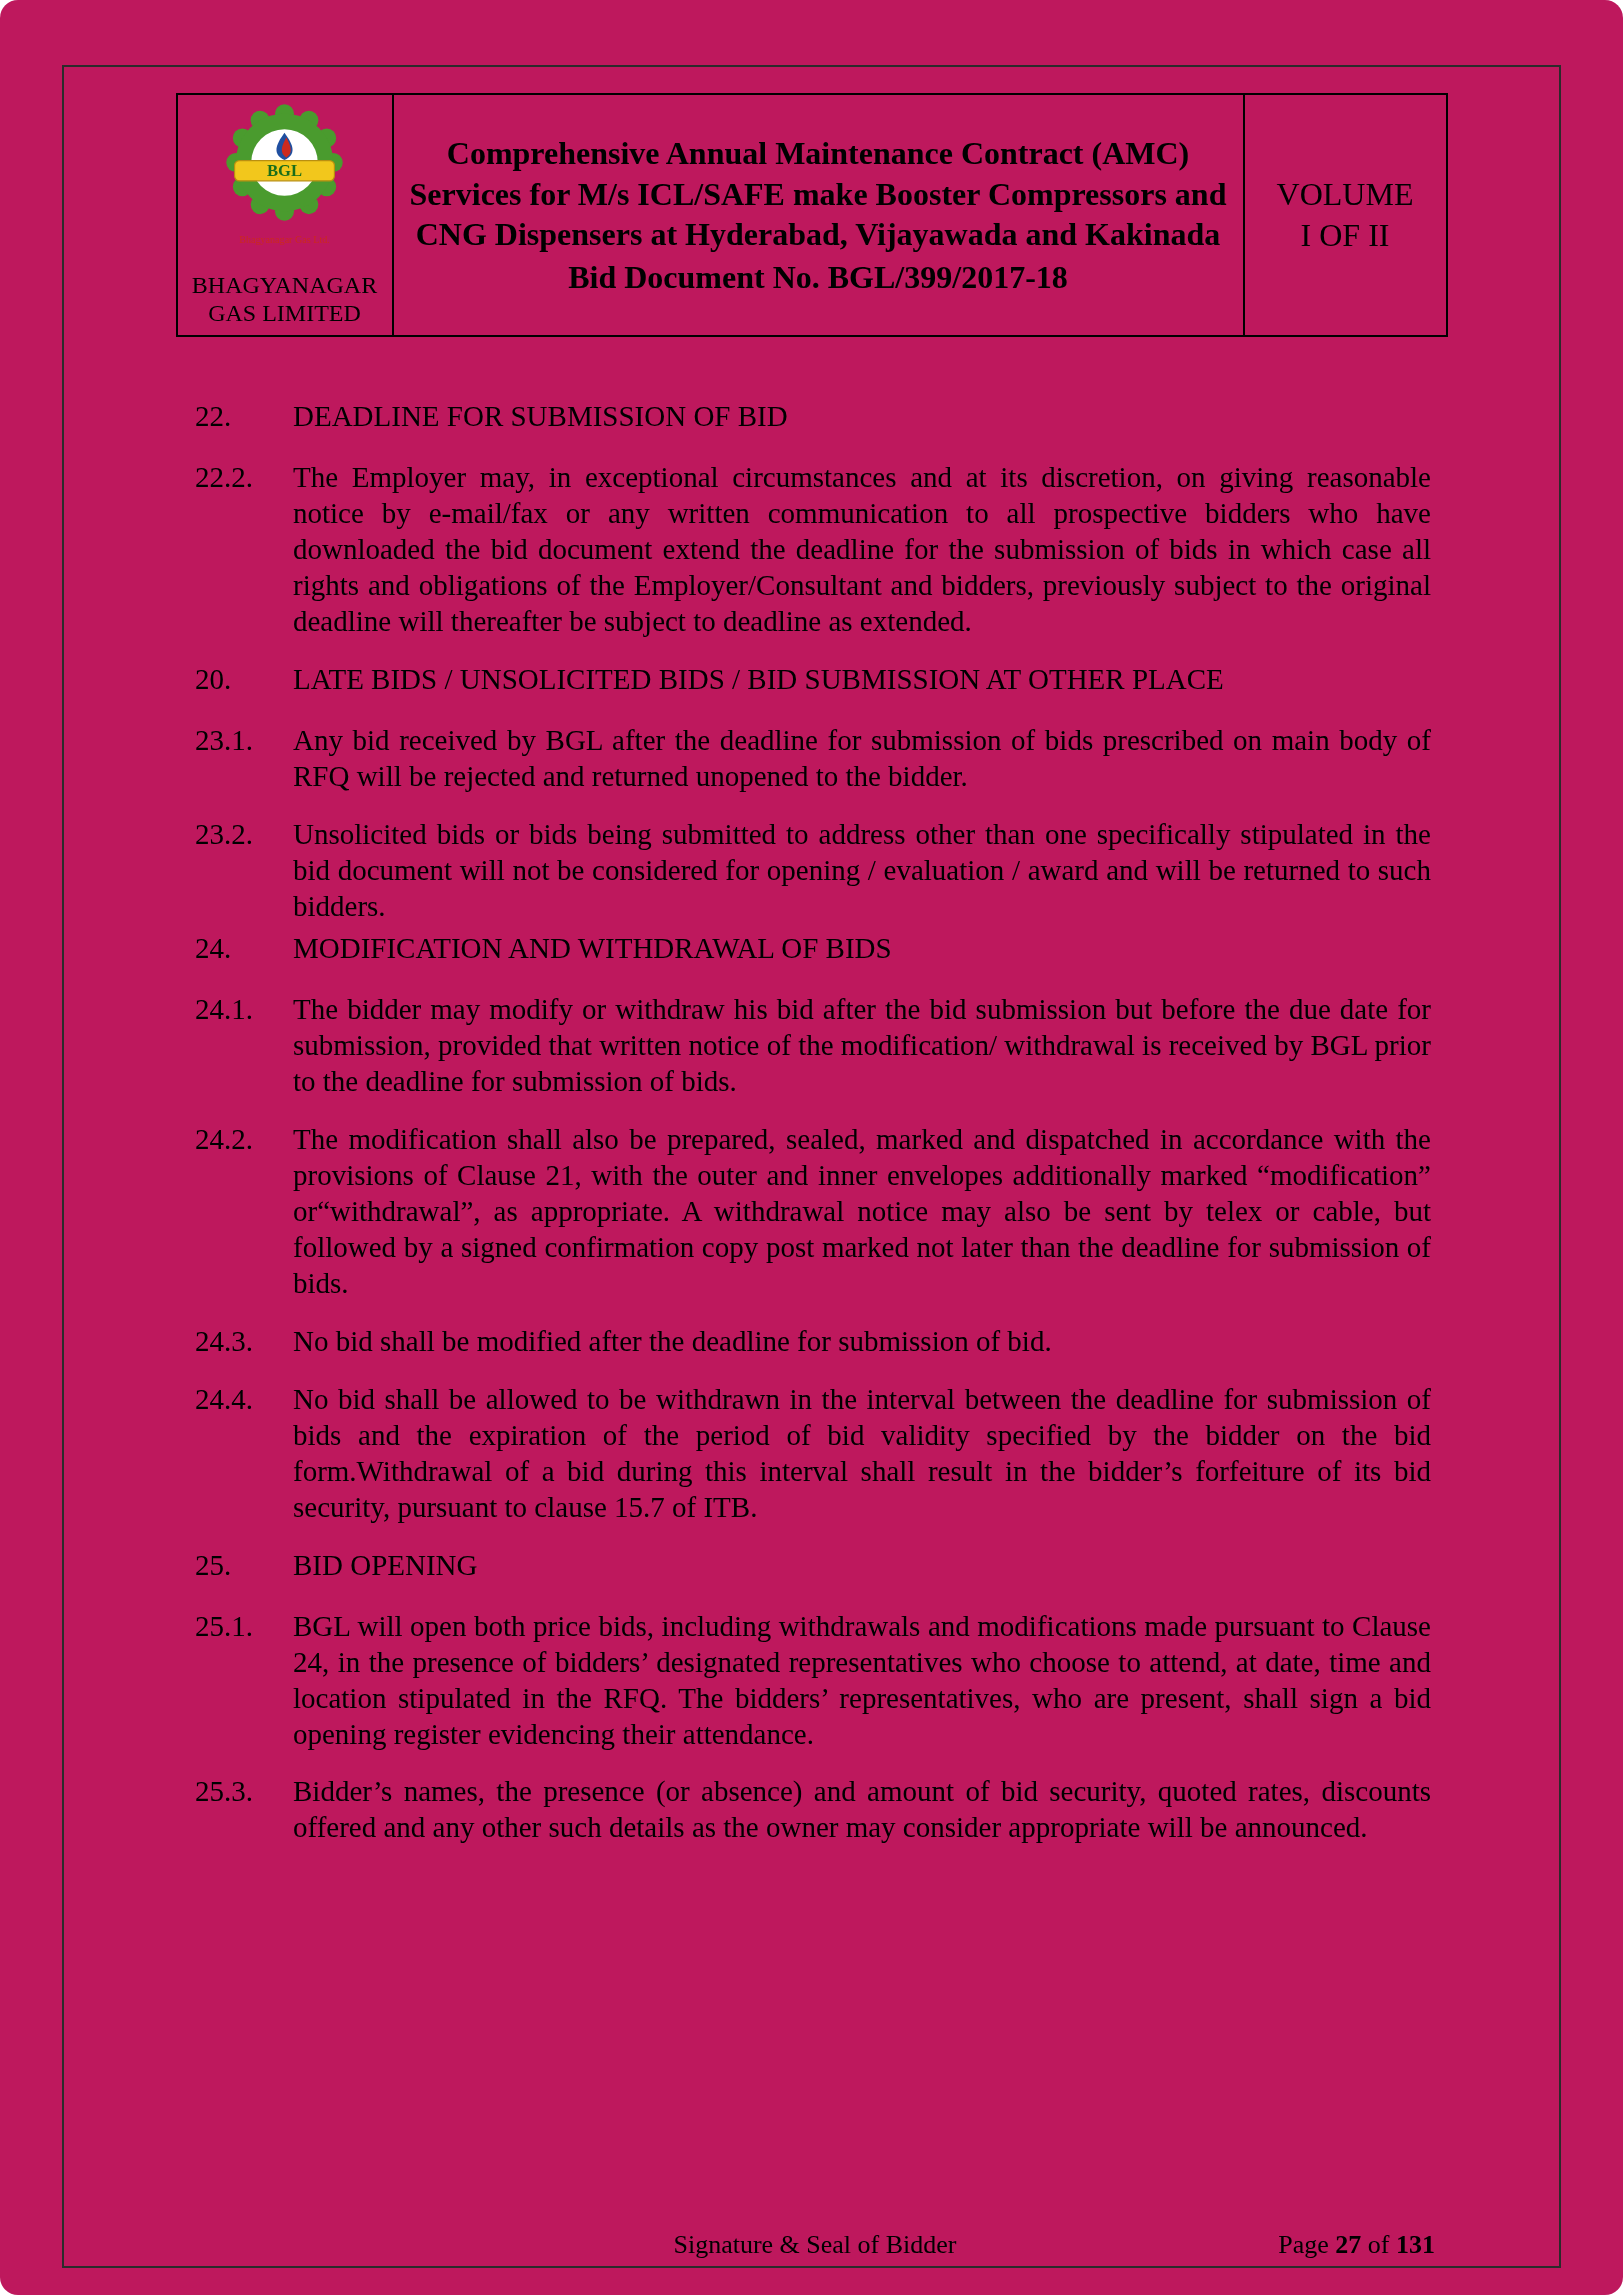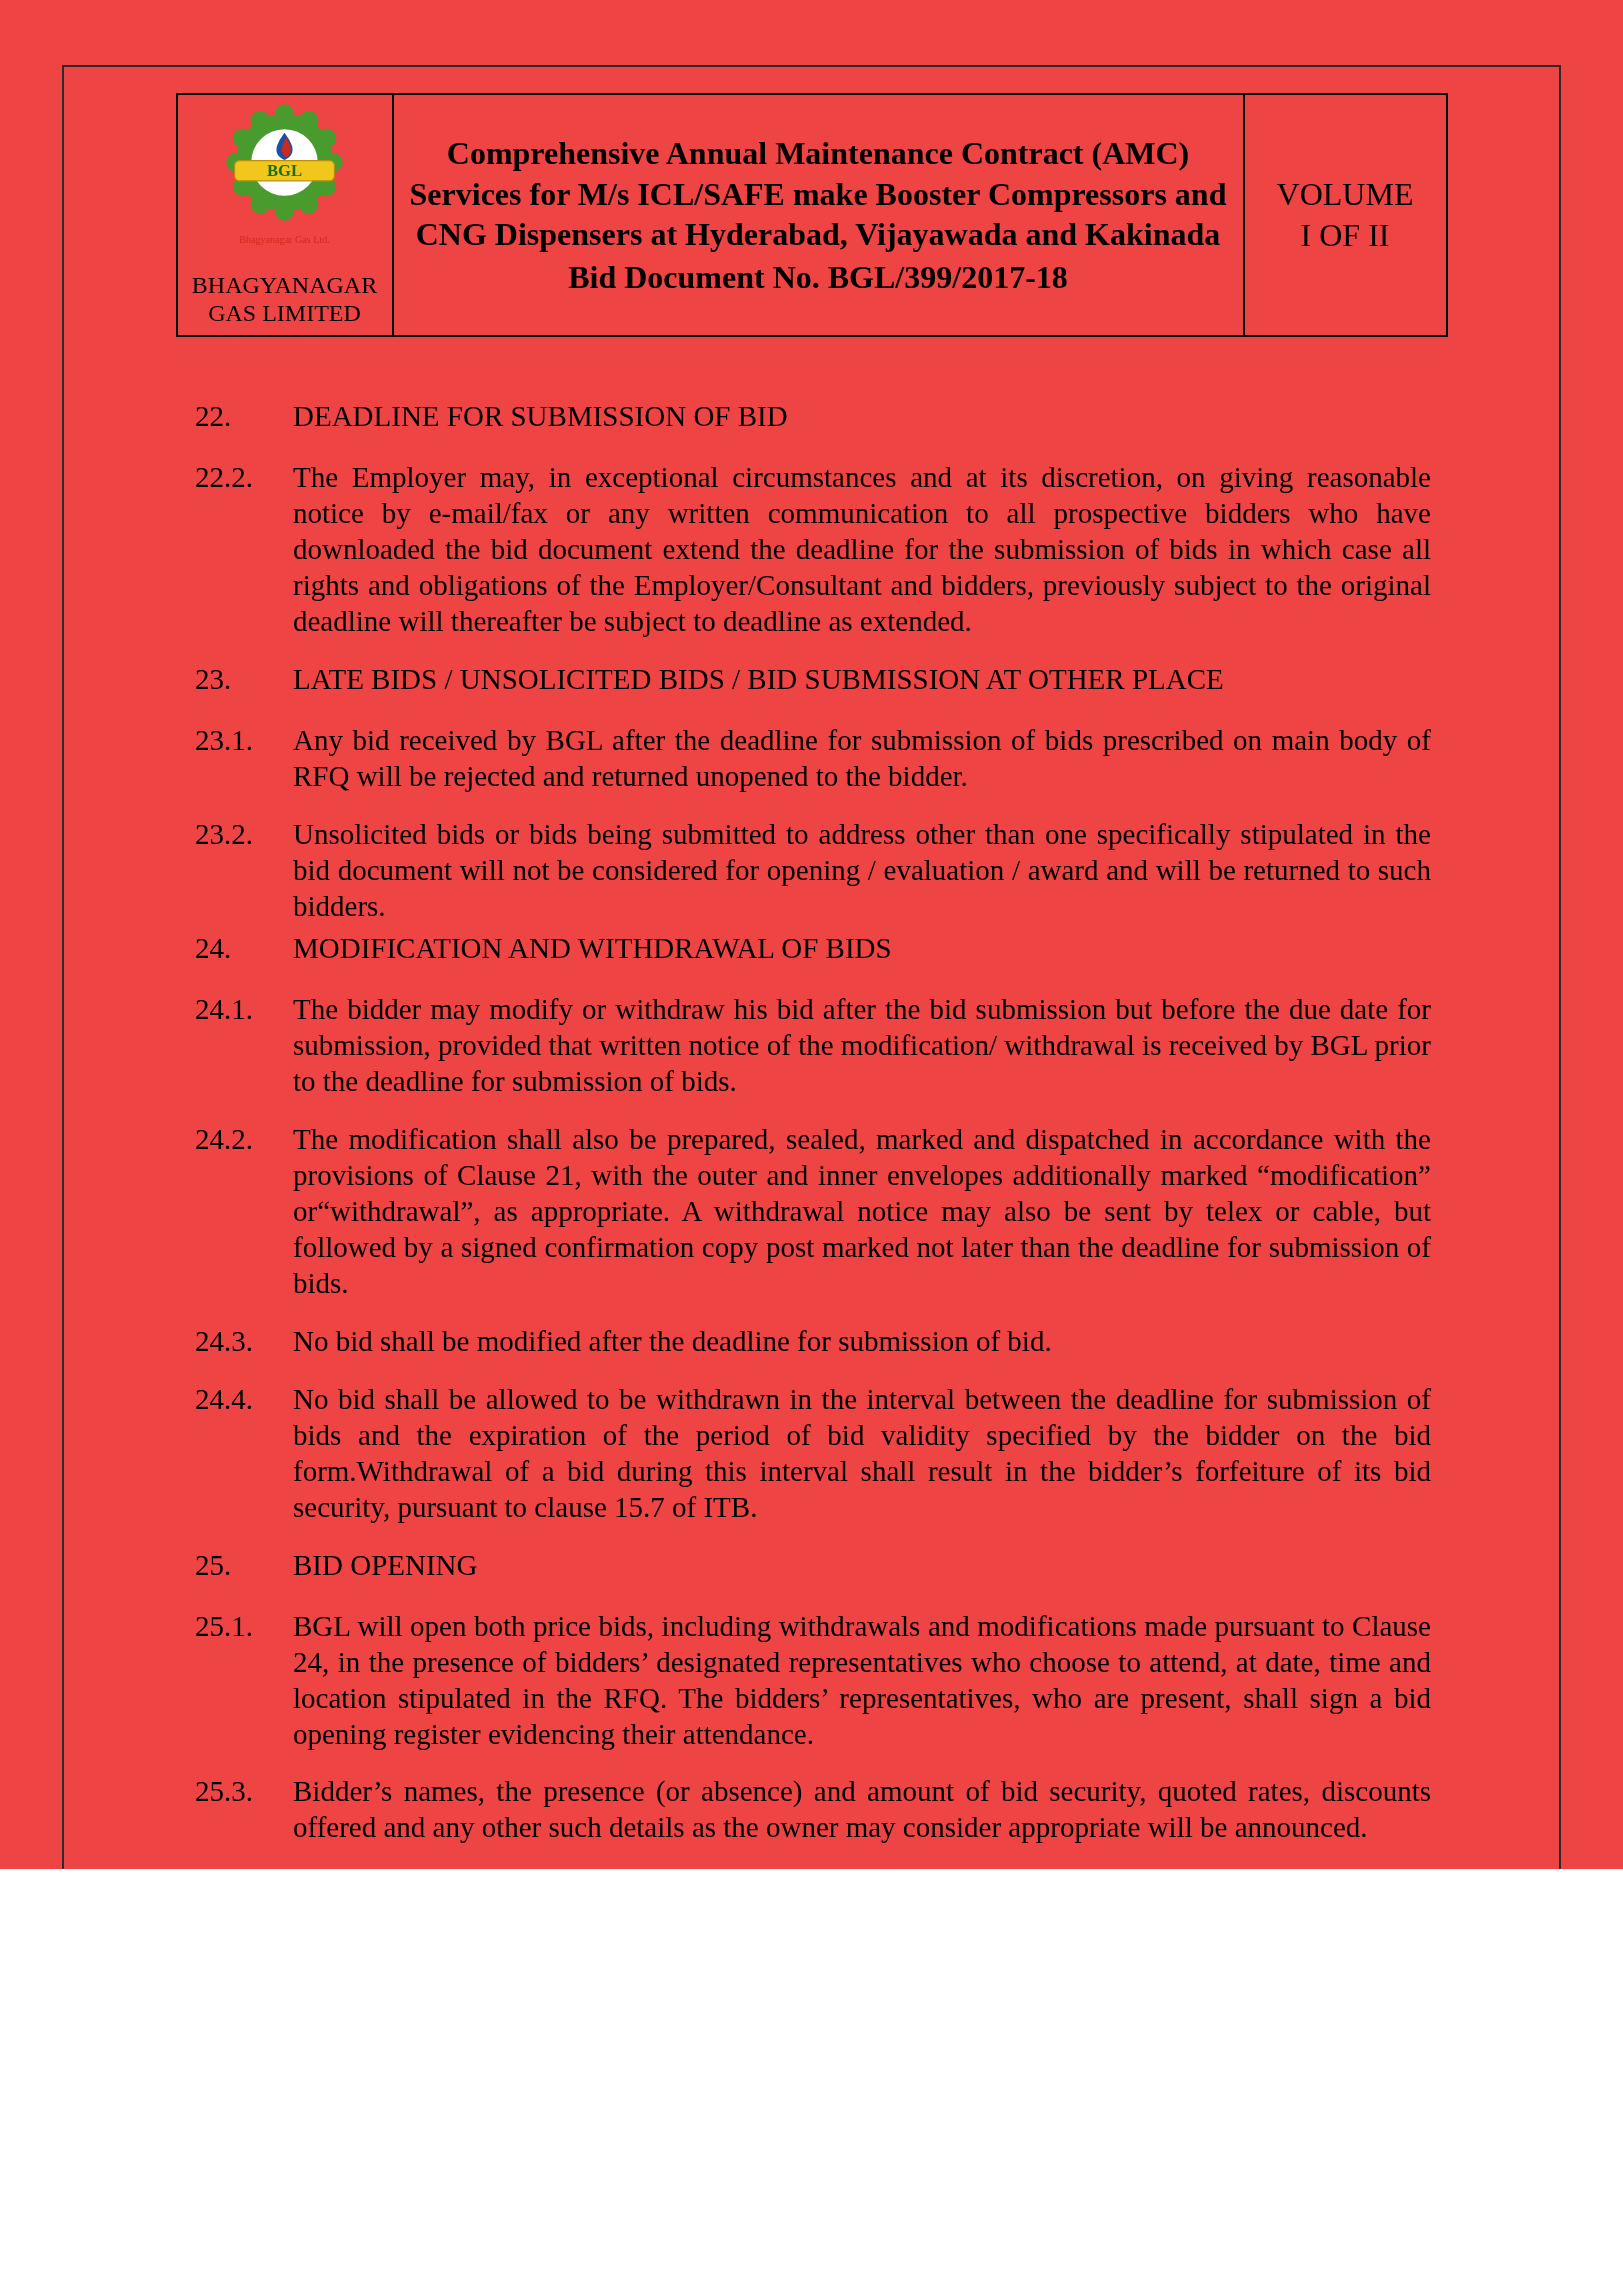--- a/index.html
+++ b/index.html
@@ -1,20 +1,21 @@
 <!DOCTYPE html>
 <html style="font-size:10.5px"><head>
 <meta charset="utf-8">
 <style>
   * { margin:0; padding:0; box-sizing:border-box; }
   html,body { background:#ffffff; }
   .page {
-    width:1623px; height:1869px; position:relative; background:#ef4444;
+    width:1623px; height:2295px; position:relative; background:#be185d;
     font-family:"Liberation Serif","DejaVu Serif",serif; color:#000;
     overflow:hidden;
+    border-radius:18px;
   }
   .border-box {
     position:absolute; top:65px; left:62px; width:1499px; height:2203px;
     border:2.6px solid #2b2b2b;
   }
   
   .header-table {
     border-collapse:collapse; margin:26px auto 0 auto; width:1269px;
     table-layout:fixed;
   }
@@ -104,21 +105,21 @@
         <div class="txt b">DEADLINE FOR SUBMISSION OF BID</div>
       </div>
 
 
       <div class="row">
         <div class="num">22.2.</div>
         <div class="txt j">The Employer may, in exceptional circumstances and at its discretion, on giving reasonable notice by e-mail/fax or any written communication to all prospective bidders who have downloaded the bid document extend the deadline for the submission of bids in which case all rights and obligations of the Employer/Consultant and bidders, previously subject to the original deadline will thereafter be subject to deadline as extended.</div>
       </div>
 
       <div class="row head-row">
-        <div class="num b">23.</div>
+        <div class="num b">20.</div>
         <div class="txt b">LATE BIDS / UNSOLICITED BIDS / BID SUBMISSION AT OTHER PLACE</div>
       </div>
 
       <div class="row">
         <div class="num">23.1.</div>
         <div class="txt j">Any bid received by BGL after the deadline for submission of bids prescribed on main body of RFQ will be rejected and returned unopened to the bidder.</div>
       </div>
 
       <div class="row tight">
         <div class="num">23.2.</div>

